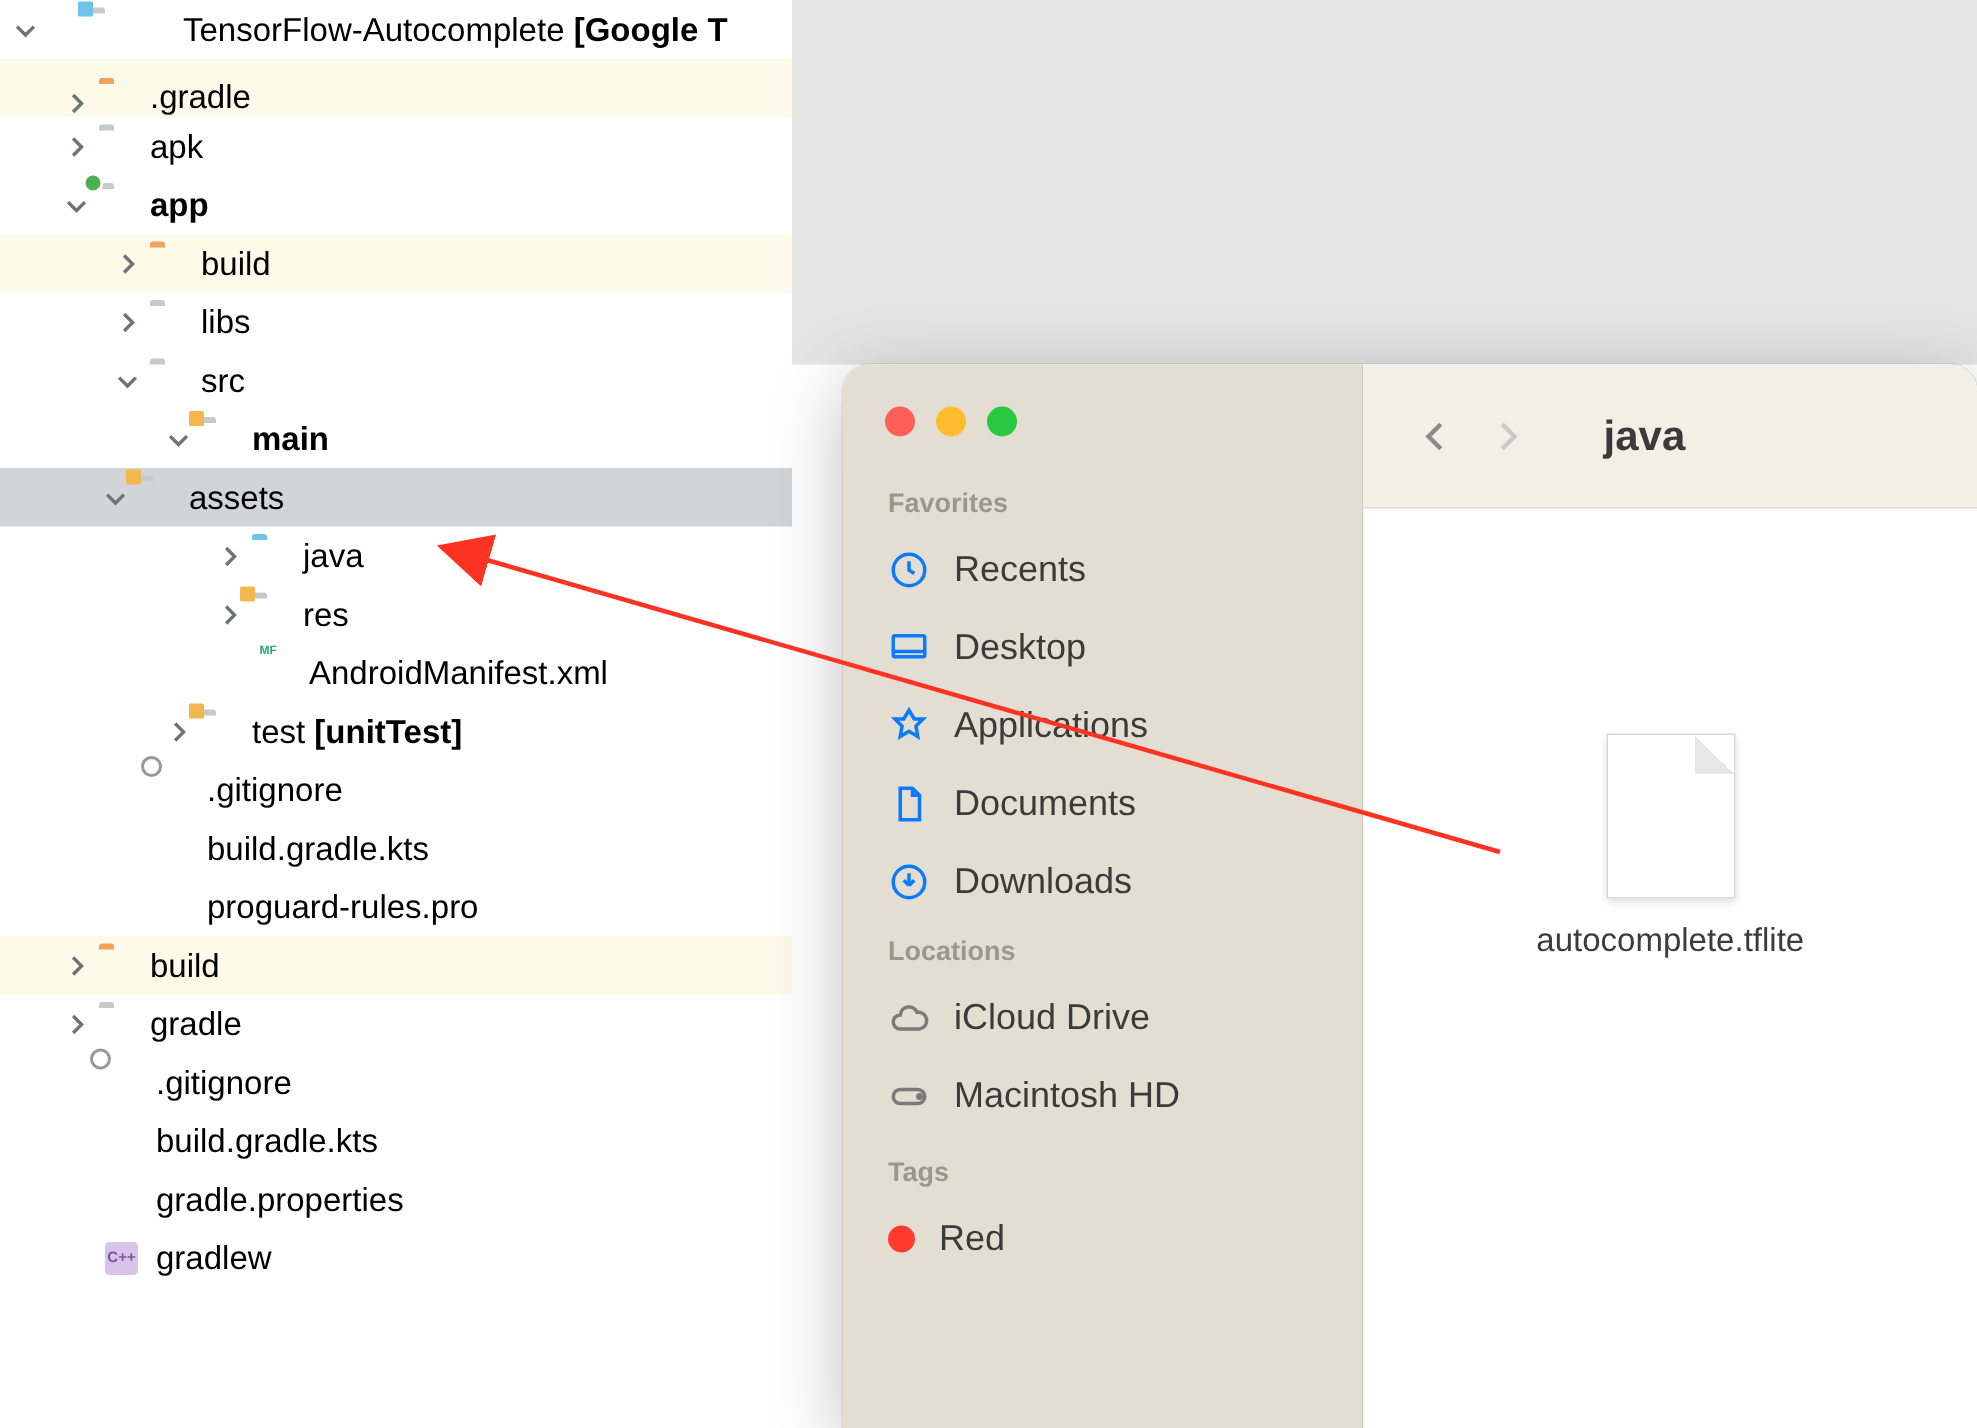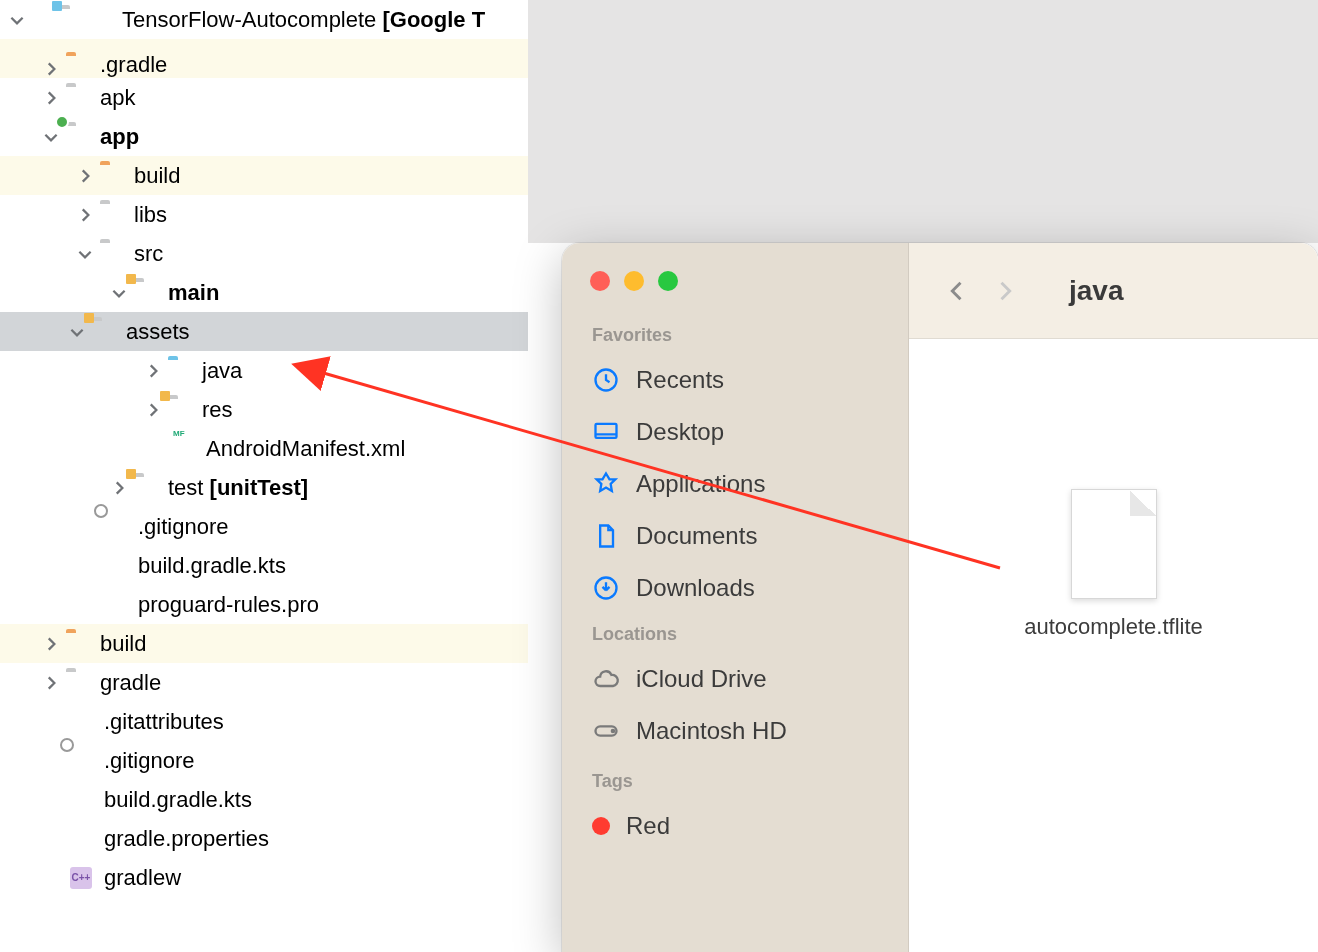--- a/index.html
+++ b/index.html
@@ -305,24 +305,20 @@
   <div class="tree-row" style="padding-left:42px;">
     <span class="arrow">
         <svg viewBox="0 0 16 16">
           <path d="M6 3l5 5-5 5" fill="none" stroke="#6f7276" stroke-width="2"></path>
         </svg>
       </span>
     <span class="icon"><span class="folder grey"></span></span>
     <span class="label">gradle</span>
   </div>
 
-  <div class="tree-row" style="padding-left:70px;">
-    <span class="icon"><span class="file-icon"></span></span>
-    <span class="label">.gitattributes</span>
-  </div>
 
   <div class="tree-row" style="padding-left:70px;">
     <span class="icon"><span class="file-icon no"></span></span>
     <span class="label">.gitignore</span>
   </div>
 
   <div class="tree-row" style="padding-left:70px;">
     <span class="icon"><span class="gradle-icon"></span></span>
     <span class="label">build.gradle.kts</span>
   </div>

